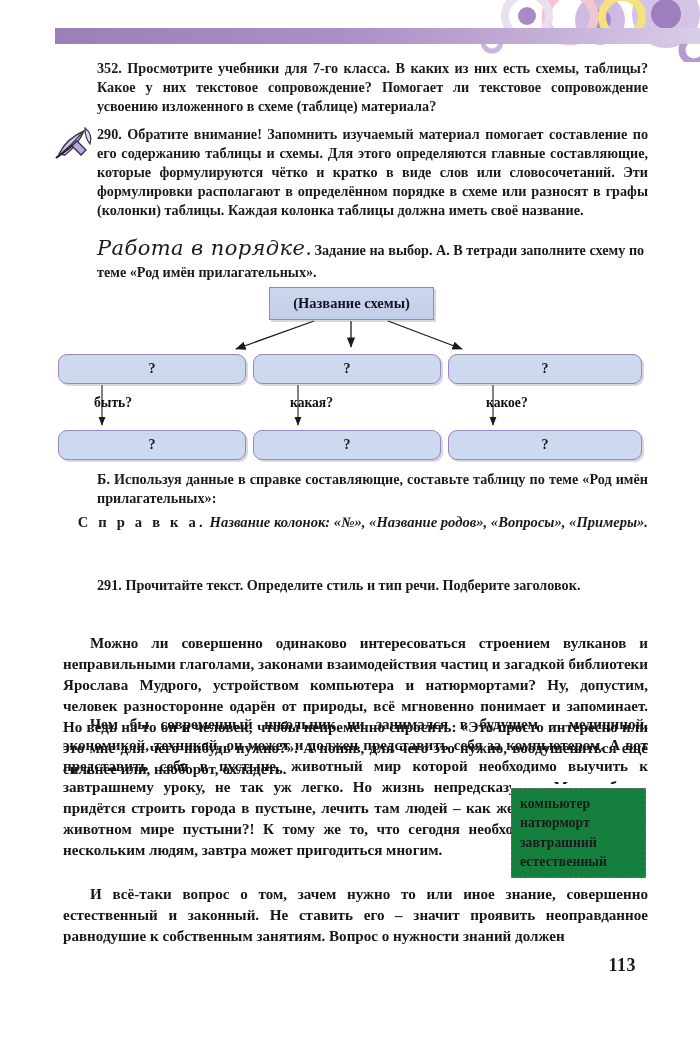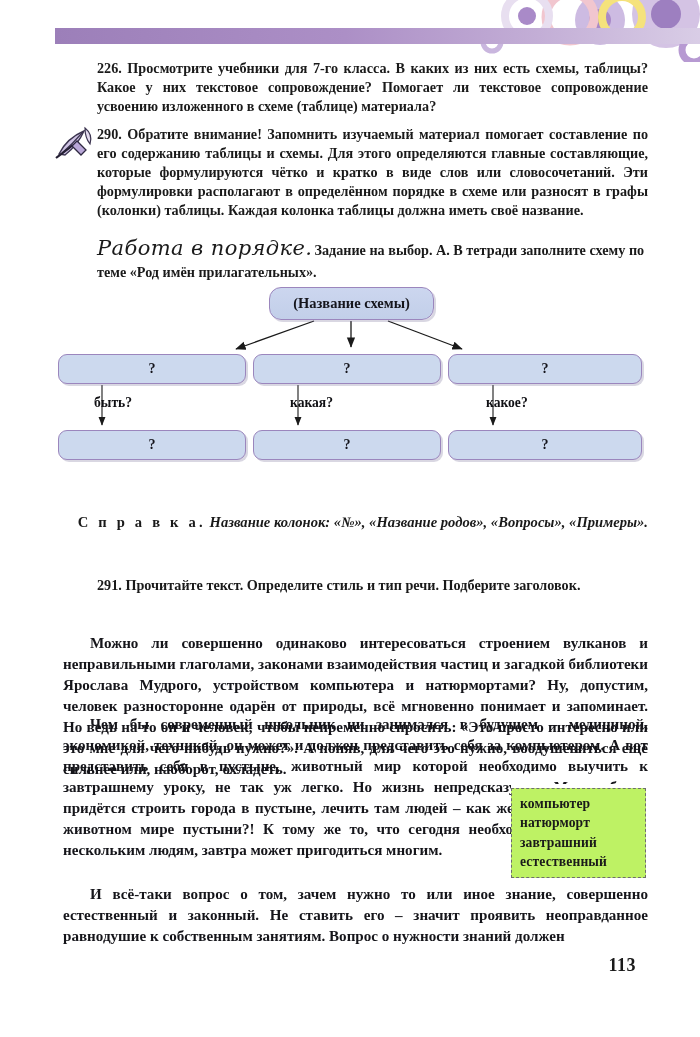--- a/index.html
+++ b/index.html
@@ -101,21 +101,21 @@
     top: 285px;
     width: 600px;
     height: 182px;
   }
   .scheme svg { position: absolute; left: 0; top: 0; }
   .node {
     position: absolute;
     box-sizing: border-box;
     background: #ccd9ee;
     border: 1.6px solid #9b86bd;
-    border-radius: 12px;
+    border-radius: 0;
     display: flex;
     align-items: center;
     justify-content: center;
     font-weight: bold;
     font-size: 14px;
     color: #15151c;
     box-shadow: 2px 2px 0 rgba(120,110,150,0.28);
   }
   .node.title {
     left: 219px; top: 2px;
@@ -190,21 +190,21 @@
   .indent { text-indent: 27px; }
 
   
   .vocab {
     position: absolute;
     left: 511px;
     top: 788px;
     width: 117px;
     padding: 5px 8px 6px 8px;
     border: 1.4px dashed #6e6e6e;
-    background: #bef264;
+    background: #15803d;
     font-size: 13.6px;
     line-height: 1.42;
     font-weight: bold;
     letter-spacing: 0.15px;
   }
   .vocab div { white-space: nowrap; }
 
   
   .pagenum {
     position: absolute;
@@ -230,21 +230,21 @@
     <circle cx="152" cy="17" r="20" fill="none" stroke="#f5e27c" stroke-width="8"></circle>
     <circle cx="224" cy="50" r="12" fill="none" stroke="#b79ad2" stroke-width="7"></circle>
     <circle cx="22" cy="42" r="9" fill="none" stroke="#c9b6de" stroke-width="5"></circle>
   </svg>
   <div class="header-bar"></div>
 </div>
 
 <div class="page">
 
   <div class="exercise ex289">
-    <span class="ex-num">226.</span>
+    <span class="ex-num">352.</span>
     <span>Просмотрите учебники для 7-го класса. В каких из них есть схемы, таблицы? Какое у них текстовое сопровождение? Помогает ли текстовое сопровождение усвоению изложенного в схеме (таблице) материала?</span>
   </div>
 
   <svg class="quill-icon" viewBox="0 0 44 40">
     <path d="M7 30 C12 20, 20 12, 32 7 C28 16, 22 24, 13 31 Z" fill="#cfc3e4" stroke="#3c3550" stroke-width="1.4"></path>
     <path d="M30 9 C24 16, 17 23, 10 29" stroke="#3c3550" stroke-width="1.2" fill="none"></path>
     <path d="M4 34 C9 30, 15 26, 21 21" stroke="#241f33" stroke-width="2.1" fill="none"></path>
     <path d="M20 22 L29 31 L34 26 L25 17 Z" fill="#b9a7d8" stroke="#2e2840" stroke-width="1.3"></path>
     <path d="M33 4 C38 8, 40 14, 38 20 C34 15, 33 9, 33 4 Z" fill="#e4dcf0" stroke="#3c3550" stroke-width="1.2"></path>
   </svg>
@@ -287,20 +287,24 @@
 
     <div class="qlabel ql-1">быть?</div>
     <div class="qlabel ql-2">какая?</div>
     <div class="qlabel ql-3">какое?</div>
 
     <div class="node row3 n-l">?</div>
     <div class="node row3 n-c">?</div>
     <div class="node row3 n-r">?</div>
   </div>
 
+  <div class="secB">
+    <span>Б.</span>
+    <span>Используя данные в справке составляющие, составьте таблицу по теме «Род имён прилагательных»:</span>
+  </div>
 
   <div class="spravka">
     <span class="sp-label">С п р а в к а.</span>
     <span class="sp-it">Название колонок: «№», «Название родов», «Вопросы», «Примеры».</span>
   </div>
 
   <div class="ex291">
     <span class="ex-num">291.</span>
     <span>Прочитайте текст. Определите стиль и тип речи. Подберите заголовок.</span>
   </div>

